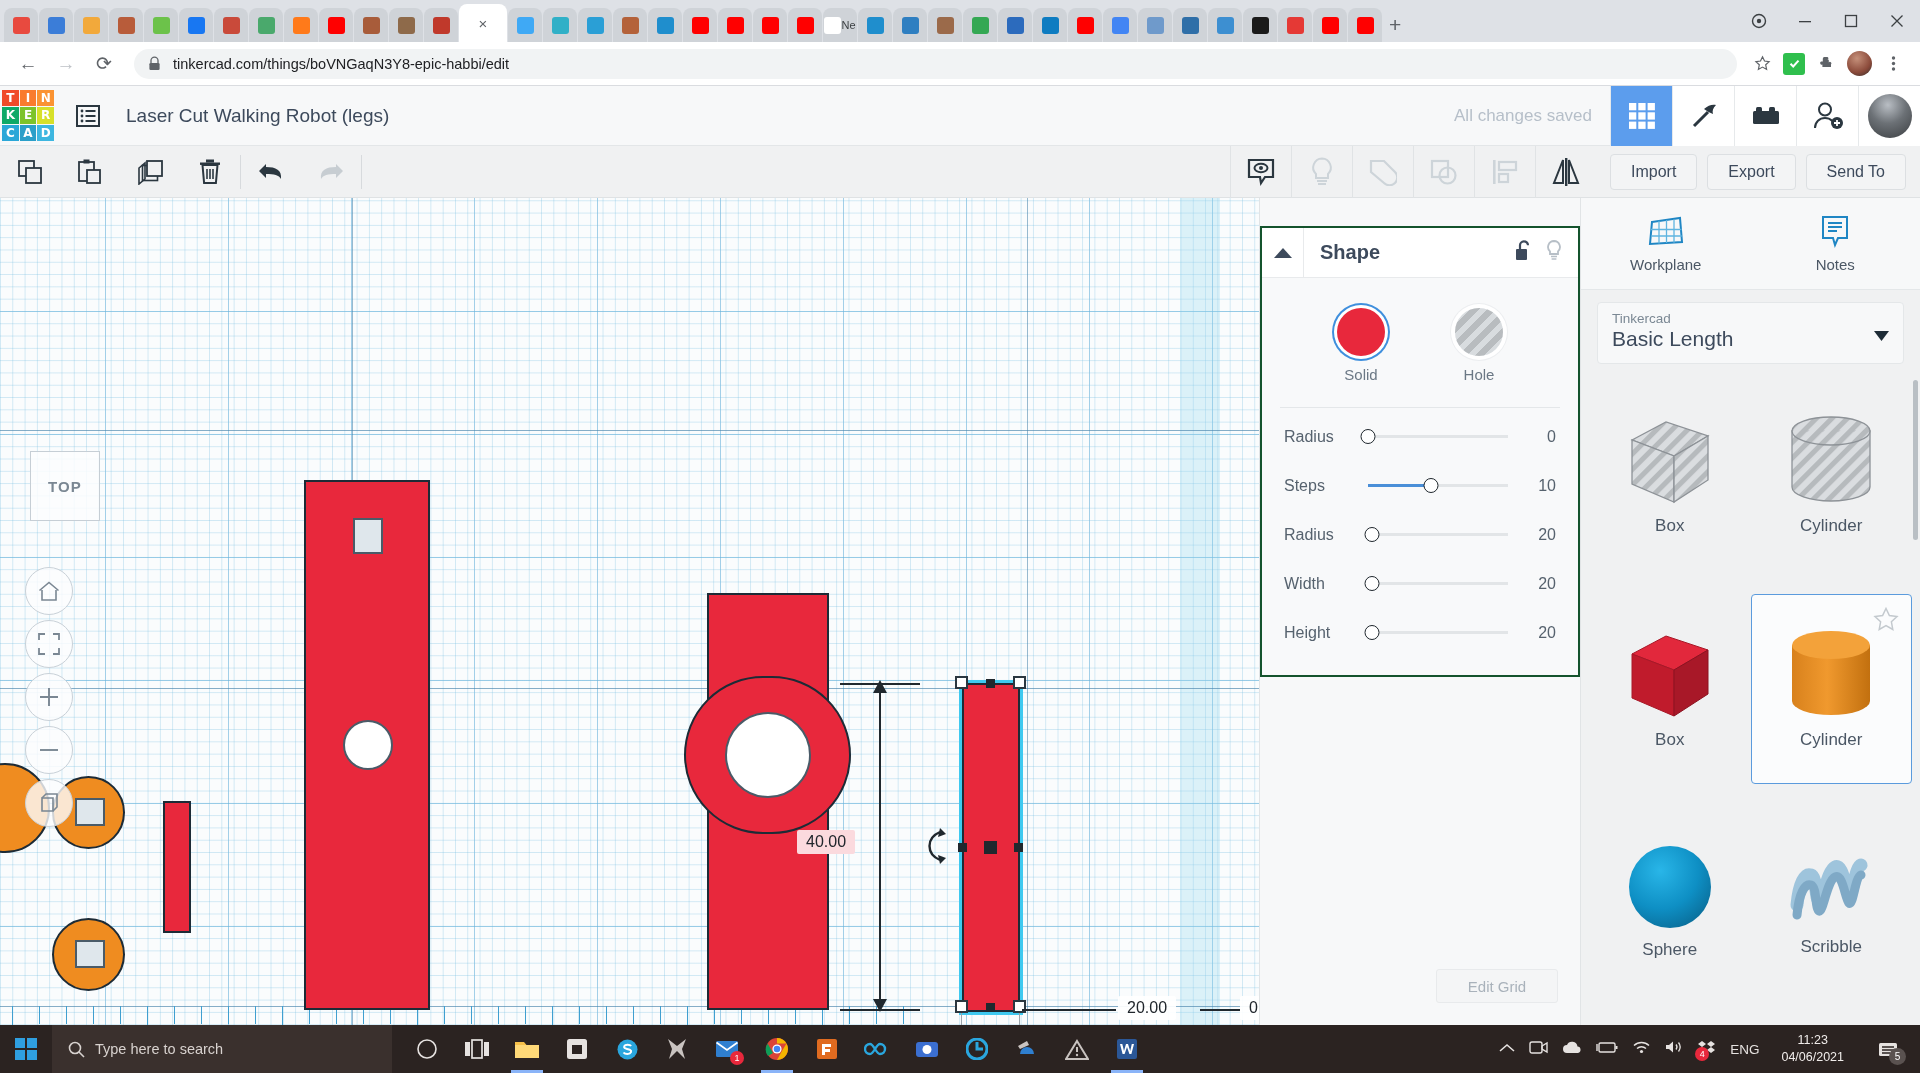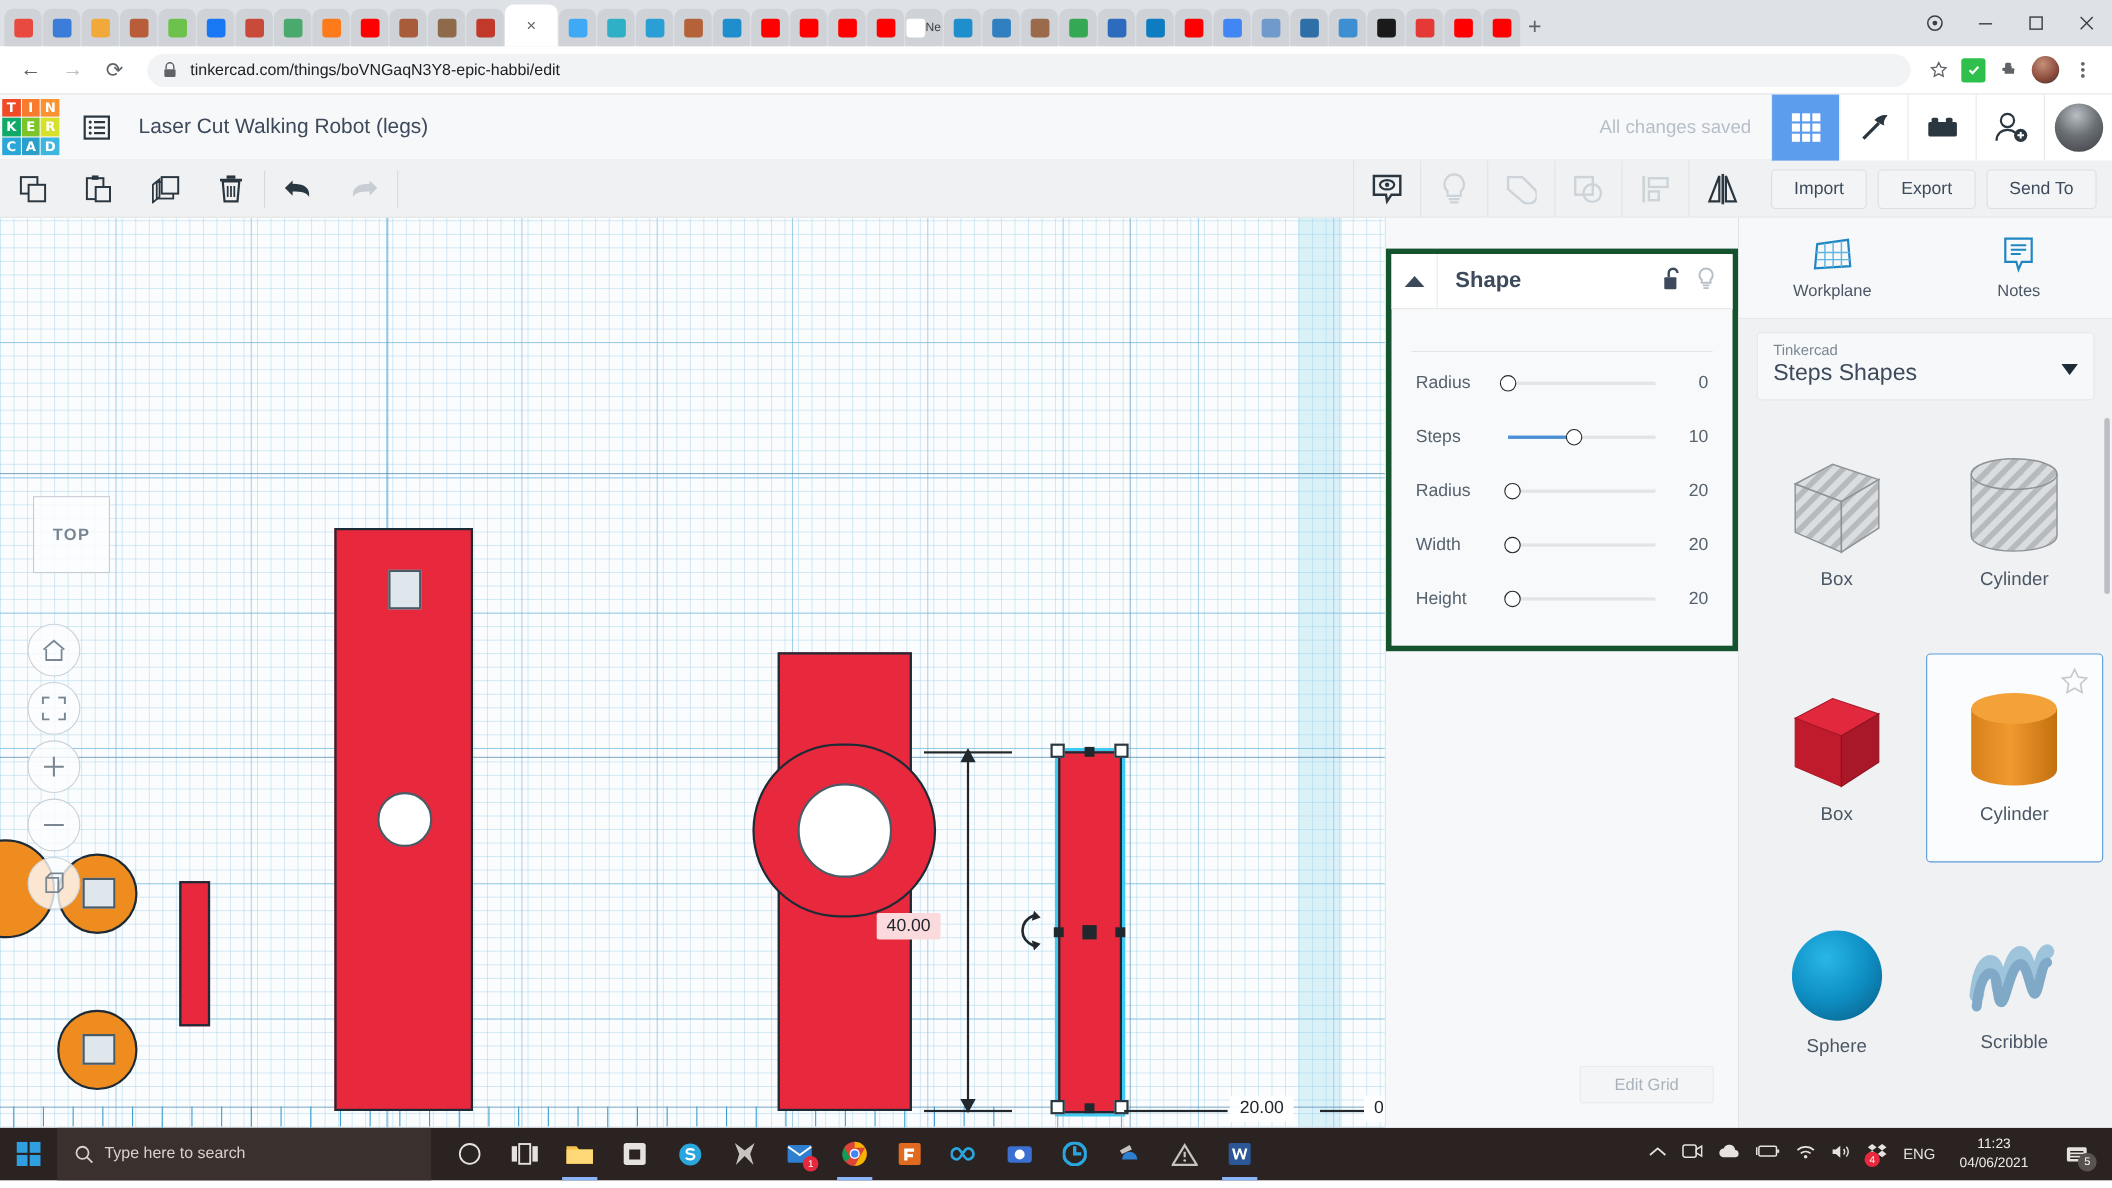--- a/index.html
+++ b/index.html
@@ -99,21 +99,21 @@
   .handle-solid.big { width:13px; height:13px; }
   .ruler-ticks { position:absolute; left:0; right:0; height:36px; }
   .ruler-ticks i { position:absolute; top:0; width:1px; background:#3f9fd0; }
 
   .panel-collapse { position:absolute; right:0; top:370px; width:22px; height:56px; background:#e9ecee;
      display:flex;align-items:center;justify-content:center; color:#3d4a5c; font-size:17px; border-radius:3px 0 0 3px; }
 
   
   .shape-panel { position:absolute; right:340px; top:0; width:321px; background:#f7f8f9; height:827px;
                  border-left:1px solid #e1e4e6; display:flex; flex-direction:column; }
-  .sp-card { background:#f8f9fa; border:5px solid #14532d; margin:28px 0 0 0; }
+  .sp-card { background:#f8f9fa; border:2px solid #14532d; margin:28px 0 0 0; }
   .sp-head { height:50px; background:#fff; display:flex; align-items:center; border-bottom:1px solid #e8eaec; }
   .sp-caret { width:42px; display:flex; align-items:center; justify-content:center; border-right:1px solid #e8eaec; height:50px;}
   .sp-title { font-size:20px; color:#3d4a5c; font-weight:bold; padding-left:16px; }
   .sp-head-icons { margin-left:auto; display:flex; gap:14px; padding-right:16px; }
   .sp-body { padding:24px 0 18px 0; }
   .solid-hole { display:flex; justify-content:center; gap:70px; padding:6px 0 10px 0; }
   .sh-item { text-align:center; }
   .sh-circle { width:48px; height:48px; border-radius:50%; margin:0 auto 10px auto; }
   .sh-circle.solid { background:#e8283c; box-shadow:0 0 0 3px #fff, 0 0 0 5px #3f8fdd; }
   .sh-circle.hole { background:repeating-linear-gradient(135deg,#b8bcbf 0 6px,#d8dcdf 6px 12px);
@@ -678,20 +678,30 @@
           </span>
           <span>
             <svg width="16" height="21" viewBox="0 0 16 21">
                 <path d="M8 1a6 6 0 014 10.4V14H4v-2.6A6 6 0 018 1z" fill="none" stroke="#b7bfc7" stroke-width="1.8"></path>
                 <path d="M5 16.5h6M5.6 19h4.8" stroke="#b7bfc7" stroke-width="1.6"></path>
               </svg>
           </span>
         </div>
       </div>
       <div class="sp-body">
+        <div class="solid-hole">
+          <div class="sh-item">
+            <div class="sh-circle solid"></div>
+            <div class="sh-label">Solid</div>
+          </div>
+          <div class="sh-item">
+            <div class="sh-circle hole"></div>
+            <div class="sh-label">Hole</div>
+          </div>
+        </div>
         <div class="sp-divider"></div>
         <div id="sliders-host">
             <div class="slider-row">
               <div class="sl-name">Radius</div>
               <div class="sl-track">
                 <div class="sl-knob" style="left:0%"></div>
               </div>
               <div class="sl-val">0</div>
             </div>
             <div class="slider-row">
@@ -747,21 +757,21 @@
         <svg width="40" height="36" viewBox="0 0 40 36">
             <path d="M8 3h24v21h-9l-3 7-2-7H8z" fill="none" stroke="#1f86c4" stroke-width="2"></path>
             <path d="M13 9h14M13 13h14M13 17h9" stroke="#1f86c4" stroke-width="1.8"></path>
           </svg>
         <span>Notes</span>
       </div>
     </div>
 
     <div class="lib-select">
       <div class="ls-sub">Tinkercad</div>
-      <div class="ls-main">Steps Shapes</div>
+      <div class="ls-main">Basic Length</div>
       <svg class="ls-caret" width="15" height="10" viewBox="0 0 15 10">
           <path d="M0 0h15L7.5 10z" fill="#1d2b36"></path>
         </svg>
     </div>
 
     <div class="lib-grid" id="lib-host">
       <div class="lib-scroll"></div>
     <div class="lib-cell">
           <span><svg width="96" height="92" viewBox="0 0 96 92">
               <defs>

